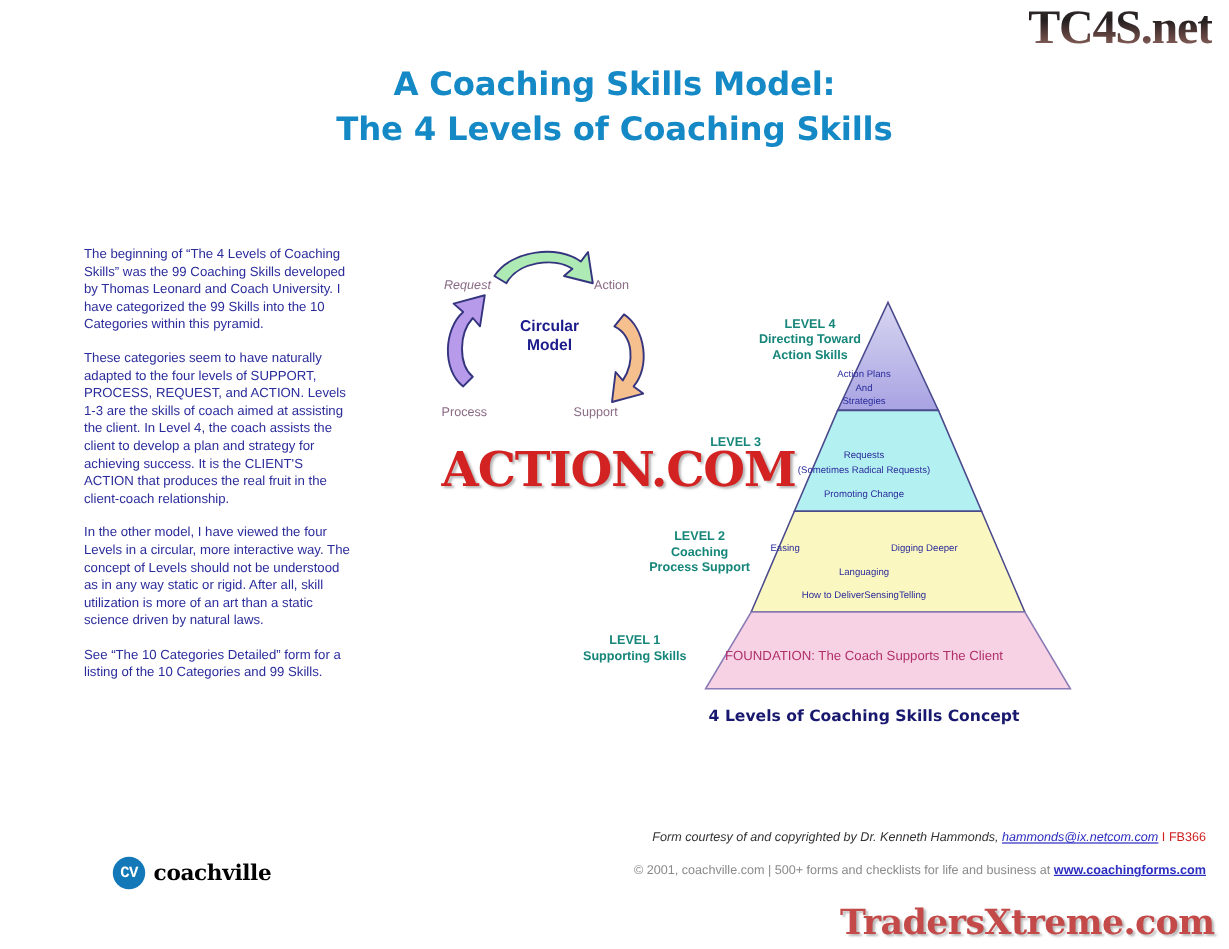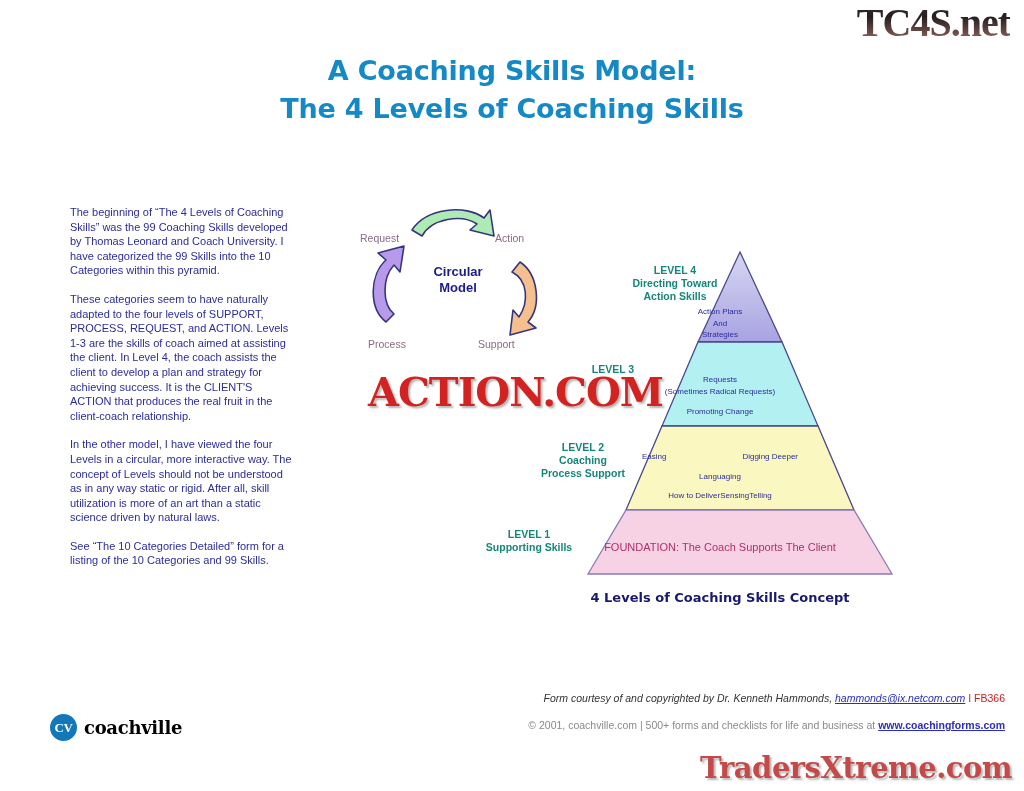--- a/index.html
+++ b/index.html
@@ -83,21 +83,21 @@
     font-weight: bold;
     font-size: 13px;
     line-height: 16px;
   }
   #circular-model .cm-label {
     position: absolute;
     color: #8a6b85;
     font-size: 10.5px;
     white-space: nowrap;
   }
-  .lbl-request { left: 22px;  top: 36px; }
+  .lbl-request { left: 32px;  top: 36px; font-style: italic; }
   .lbl-action  { left: 157px; top: 36px; }
   .lbl-process { left: 30px;  top: 142px; }
   .lbl-support { left: 140px; top: 142px; }
   #circular-model svg { position: absolute; left: 0; top: 0; }
 
   
   #pyramid-wrap {
     position: absolute;
     left: 470px;
     top: 246px;
@@ -211,27 +211,28 @@
     display: flex;
     align-items: center;
     gap: 7px;
   }
   #coachville-logo .cv-badge {
     width: 27px;
     height: 27px;
     border-radius: 50%;
     background: #1278b8;
     color: #ffffff;
-    font-family: Liberation Serif, serif;
+    font-family: Liberation Mono, monospace;
     font-weight: bold;
     font-size: 13px;
     display: flex;
     align-items: center;
     justify-content: center;
     letter-spacing: -0.5px;
+    margin-left: 44px;
   }
   #coachville-logo .cv-word {
     font-family: "DejaVu Serif", serif;
     font-weight: bold;
     font-size: 18px;
     color: #000000;
     letter-spacing: -0.3px;
   }
 
   

